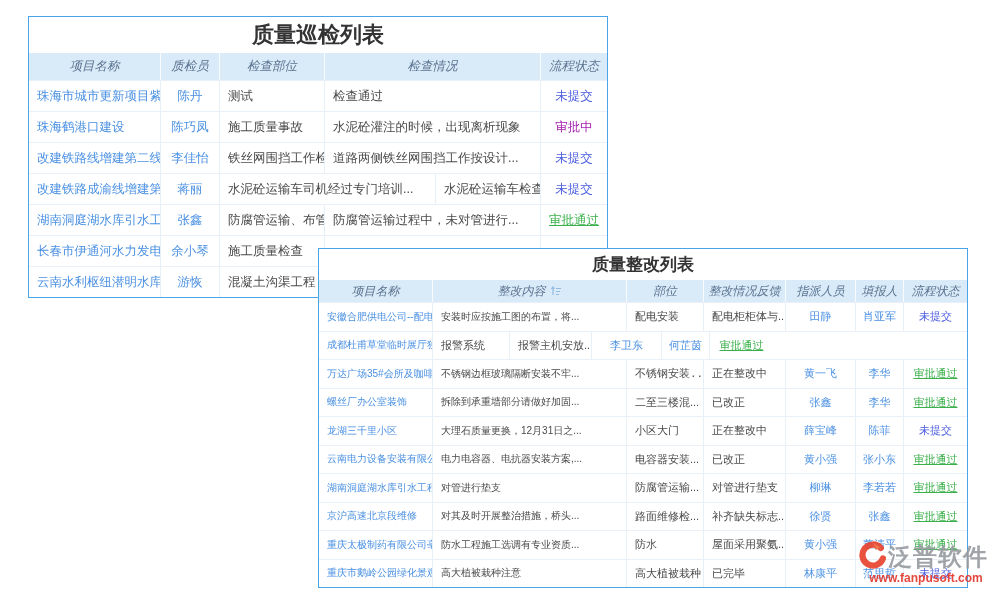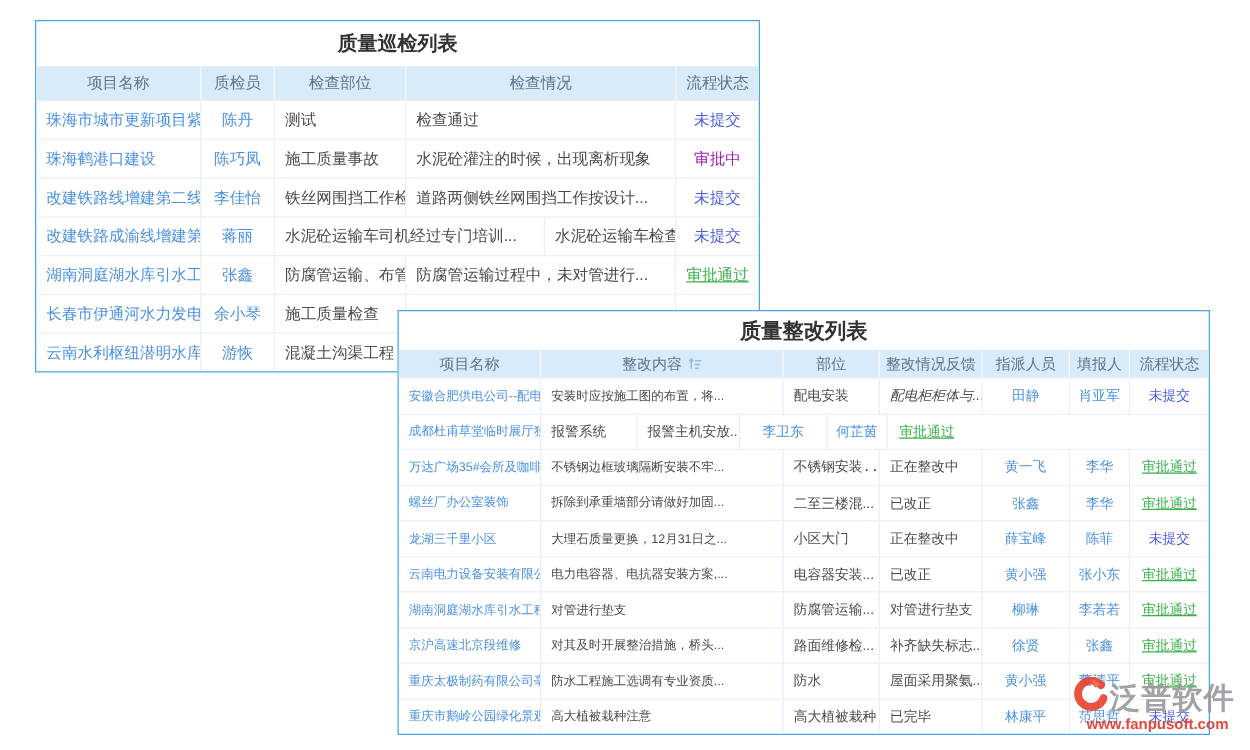--- a/index.html
+++ b/index.html
@@ -2,27 +2,27 @@
 <html><head>
 <meta charset="utf-8">
 <style>
   html,body{margin:0;padding:0;width:1000px;height:600px;background:#ffffff;overflow:hidden;
     font-family:"Liberation Sans","DejaVu Sans",sans-serif;position:relative;}
   .card{position:absolute;background:#ffffff;border:1px solid #4aa5e8;box-sizing:border-box;
     display:flex;flex-direction:column;}
   #card-inspection{left:28px;top:16px;width:580px;height:282px;z-index:1;}
   #card-rectification{left:318px;top:248px;width:650px;height:340px;z-index:5;}
   .card-title{display:flex;align-items:center;justify-content:center;font-weight:bold;color:#333333;}
-  #card-inspection .card-title{height:40px;font-size:16px;}
+  #card-inspection .card-title{height:40px;font-size:22px;}
   #card-rectification .card-title{height:37px;font-size:17px;}
   .thead{display:flex;background:#d9eaf8;color:#5b7490;}
   #card-inspection .thead{height:30px;font-size:12.5px;}
   #card-rectification .thead{height:26px;font-size:12px;}
   .th{display:flex;align-items:center;justify-content:center;box-sizing:border-box;
-    border-right:1px solid rgba(255,255,255,.8);overflow:hidden;white-space:nowrap;}
+    border-right:1px solid rgba(255,255,255,.8);overflow:hidden;white-space:nowrap;font-style:italic;}
   .th:last-child{border-right:none;}
   .tbody{display:flex;flex-direction:column;flex:1;}
   .tr{display:flex;border-top:1px solid #e9f0f7;}
   #card-inspection .tr{height:30px;}
   #card-rectification .tr{height:27.5px;}
   .td{display:flex;align-items:center;box-sizing:border-box;padding:0 8px;
     border-right:1px solid #e8f0f7;overflow:hidden;white-space:nowrap;color:#4a4a4a;}
   .td:last-child{border-right:none;}
   #card-inspection .td{font-size:12.5px;}
   #card-rectification .td{font-size:11px;}
@@ -141,21 +141,21 @@
       </div>
       <div class="th" style="flex: 0 0 63px;">
         <span>流程状态</span>
       </div>
     </div>
   <div class="tbody" id="t2-body">
       <div class="tr">
         <div class="td link small" style="flex: 0 0 114px;">安徽合肥供电公司--配电设备...</div>
         <div class="td small" style="flex: 0 0 194px;">安装时应按施工图的布置，将...</div>
         <div class="td " style="flex: 0 0 77px;">配电安装</div>
-        <div class="td " style="flex: 0 0 82px; font-style: italic;">配电柜柜体与...</div>
+        <div class="td " style="flex: 0 0 82px;">配电柜柜体与...</div>
         <div class="td link center" style="flex: 0 0 70px;">田静</div>
         <div class="td link center" style="flex: 0 0 48px;">肖亚军</div>
         <div class="td center status st-blue" style="flex: 0 0 63px;">未提交</div>
       </div>
       <div class="tr">
         <div class="td link small" style="flex: 0 0 114px;">成都杜甫草堂临时展厅独立展...</div>
         <div class="td " style="flex: 0 0 77px;">报警系统</div>
         <div class="td " style="flex: 0 0 82px;">报警主机安放...</div>
         <div class="td link center" style="flex: 0 0 70px;">李卫东</div>
         <div class="td link center" style="flex: 0 0 48px;">何芷茵</div>

